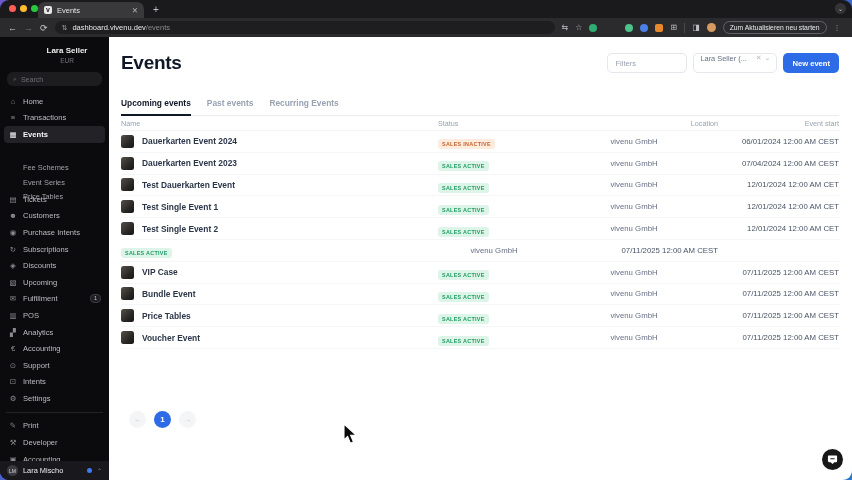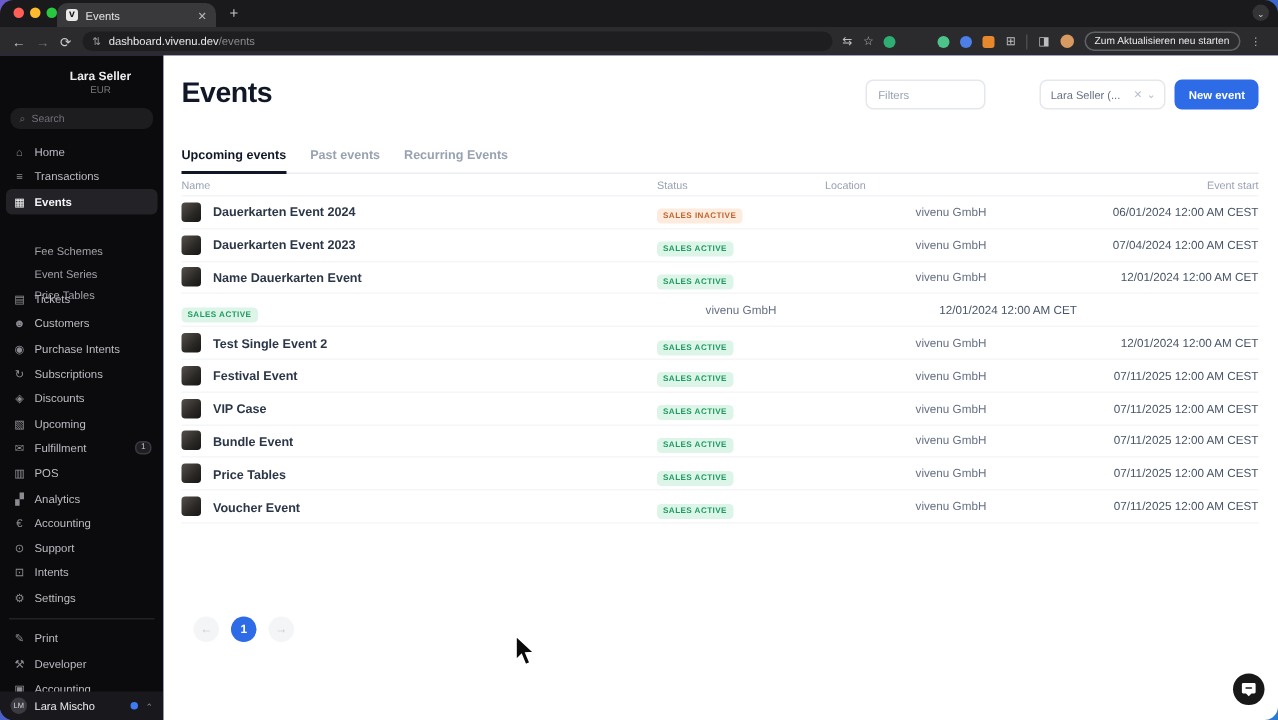--- a/index.html
+++ b/index.html
@@ -83,35 +83,35 @@
 
   
   .main { flex:1; background:#ffffff; position:relative; padding:0 13px 0 12px; overflow:hidden; }
   .main-header { display:flex; align-items:center; margin-top:15px; }
   .page-title { font-size:19px; font-weight:bold; color:#101828; letter-spacing:-0.3px; }
   .header-controls { margin-left:auto; display:flex; align-items:center; gap:6px; }
   .filters-input { width:80px; height:20px; border:1px solid #e4e7ec; border-radius:5px; padding:0 7px;
     font-size:7.6px; color:#344054; outline:none; font-family:"Liberation Sans",sans-serif; }
   .filters-input::placeholder { color:#98a2b3; }
   .seller-select { width:84px; height:20px; border:1px solid #e4e7ec; border-radius:5px;
-    display:flex; align-items:center; padding:0 6px; gap:3px;margin-left:30px; }
+    display:flex; padding:0 6px; gap:3px; }
   .seller-value { font-size:7.4px; color:#667085; flex:1; white-space:nowrap; overflow:hidden; }
   .sel-x, .sel-chev { color:#b6bdc9; font-size:7px; }
   .btn-new-event { height:20px; background:#2e6be6; border:none; border-radius:5px; color:#fff;
     font-size:7.6px; font-weight:bold; padding:0 9px; font-family:"Liberation Sans",sans-serif; }
 
   .tabs { display:flex; gap:16px; margin-top:24px; border-bottom:1px solid #eaecf0; }
   .tab-item { font-size:8.4px; color:#98a2b3; padding-bottom:7px; font-weight:bold; position:relative; }
   .tab-item.active { color:#101828; }
   .tab-item.active::after { content:""; position:absolute; left:0; right:0; bottom:-1px; height:2px; background:#101828; }
 
   .grid-row { display:grid; grid-template-columns:317px 112px 168px 1fr; align-items:center; }
   .thead { height:15px; border-bottom:1px solid #f2f4f7; }
   .th { font-size:7.2px; color:#98a2b3; }
-  .th.c-loc { text-align:left; }
+  .th.c-loc { text-align:right; }
   .th.c-start { text-align:right; }
   .trow { height:21.8px; border-bottom:1px solid #f5f6f8; }
   .cell-name { display:flex; align-items:center; gap:8px; }
   .thumb { width:13px; height:13px; border-radius:2.5px;
     background:linear-gradient(135deg,#55504c 0%,#2a2825 60%,#161514 100%); flex:0 0 13px; }
   .ev-name { font-size:8.4px; color:#2b3648; font-weight:bold; }
   .badge { display:inline-block; font-size:5.4px; font-weight:bold; letter-spacing:0.3px;
     padding:2px 4px; border-radius:3px; text-transform:uppercase; }
   .badge.active { background:#dcf5e8; color:#1f9a60; }
   .badge.inactive { background:#fdecdd; color:#c2632f; }
@@ -356,45 +356,45 @@
               <span class="thumb"></span>
               <span class="ev-name">Dauerkarten Event 2023</span>
             </div>
             <div><span class="badge active">SALES ACTIVE</span></div>
             <div class="cell-loc">vivenu GmbH</div>
             <div class="cell-start">07/04/2024 12:00 AM CEST</div>
           </div>
           <div class="grid-row trow">
             <div class="cell-name">
               <span class="thumb"></span>
-              <span class="ev-name">Name Dauerkarten Event</span>
+              <span class="ev-name">Test Dauerkarten Event</span>
             </div>
             <div><span class="badge active">SALES ACTIVE</span></div>
             <div class="cell-loc">vivenu GmbH</div>
             <div class="cell-start">12/01/2024 12:00 AM CET</div>
           </div>
           <div class="grid-row trow">
+            <div class="cell-name">
+              <span class="thumb"></span>
+              <span class="ev-name">Test Single Event 1</span>
+            </div>
             <div><span class="badge active">SALES ACTIVE</span></div>
             <div class="cell-loc">vivenu GmbH</div>
             <div class="cell-start">12/01/2024 12:00 AM CET</div>
           </div>
           <div class="grid-row trow">
             <div class="cell-name">
               <span class="thumb"></span>
               <span class="ev-name">Test Single Event 2</span>
             </div>
             <div><span class="badge active">SALES ACTIVE</span></div>
             <div class="cell-loc">vivenu GmbH</div>
             <div class="cell-start">12/01/2024 12:00 AM CET</div>
           </div>
           <div class="grid-row trow">
-            <div class="cell-name">
-              <span class="thumb"></span>
-              <span class="ev-name">Festival Event</span>
-            </div>
             <div><span class="badge active">SALES ACTIVE</span></div>
             <div class="cell-loc">vivenu GmbH</div>
             <div class="cell-start">07/11/2025 12:00 AM CEST</div>
           </div>
           <div class="grid-row trow">
             <div class="cell-name">
               <span class="thumb"></span>
               <span class="ev-name">VIP Case</span>
             </div>
             <div><span class="badge active">SALES ACTIVE</span></div>

